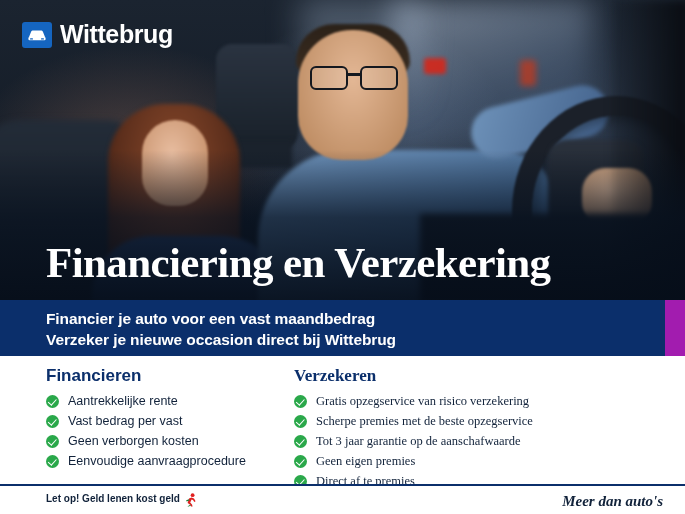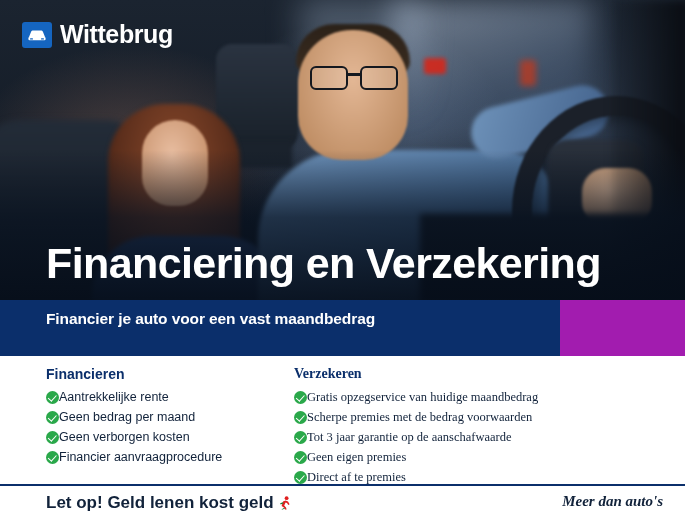--- a/index.html
+++ b/index.html
@@ -256,27 +256,28 @@
     position: absolute;
     left: 46px;
     top: 240px;
     color: #ffffff;
     font-size: 43px;
     line-height: 46px;
     font-weight: bold;
     letter-spacing: -0.6px;
     z-index: 4;
     white-space: nowrap;
+    font-family: Liberation Serif, serif;
   }
 
   
   .subband {
     position: absolute;
     left: 0; top: 300px;
-    width: 560px; height: 56px;
+    width: 665px; height: 56px;
     background: #0b2f6b;
   }
   .subband .line {
     position: absolute;
     left: 46px;
     color: #ffffff;
     font-size: 15.5px;
     font-weight: bold;
     letter-spacing: -0.1px;
   }
@@ -291,28 +292,28 @@
     background: #ffffff;
   }
   .col {
     position: absolute;
     top: 10px;
   }
   .col.left  { left: 46px; width: 250px; }
   .col.right { left: 294px; width: 380px; font-family: Liberation Serif, serif; }
   .col-title {
     color: #0b2f6b;
-    font-size: 14px;
+    font-size: 17px;
     font-weight: bold;
     margin-bottom: 8px;
   }
   .item {
     display: flex;
     align-items: center;
-    gap: 0;
+    gap: 9px;
     margin-bottom: 6px;
   }
   .check {
     width: 13px; height: 13px;
     border-radius: 50%;
     background: #2aa84a;
     flex: 0 0 13px;
     position: relative;
   }
   .check::after {
@@ -335,24 +336,24 @@
     position: absolute;
     left: 0; top: 484px;
     width: 685px; height: 30px;
     background: #ffffff;
     border-top: 2px solid #0b2f6b;
   }
   .footer .warn {
     position: absolute;
     left: 46px; top: 7px;
     color: #11223a;
-    font-size: 17px;
+    font-size: 10px;
     font-weight: bold;
     display: flex;
-    align-items: center;
+    align-items: flex-start;
     gap: 5px;
   }
   .warn-icon { display: block; }
   .footer .tagline {
     position: absolute;
     right: 22px; top: 7px;
     color: #11223a;
     font-size: 15px;
     font-style: italic;
     font-weight: bold;
@@ -402,55 +403,56 @@
         <rect x="14" y="10.2" width="3" height="1.4" rx="0.6" fill="#1565c0"></rect>
       </svg>
     </span>
     <span class="logo-text">Wittebrug</span>
   </div>
 
   <div class="headline">Financiering en Verzekering</div>
 
   <div class="subband">
     <div class="line line1">Financier je auto voor een vast maandbedrag</div>
+    <div class="line line2">Verzeker je nieuwe occasion direct bij Wittebrug</div>
   </div>
 
   <div class="features">
 
     <div class="col left">
       <div class="col-title">Financieren</div>
 
       <div class="item">
         <span class="check"></span>
         <span class="item-label">Aantrekkelijke rente</span>
       </div>
       <div class="item">
         <span class="check"></span>
-        <span class="item-label">Geen bedrag per maand</span>
+        <span class="item-label">Vast bedrag per vast</span>
       </div>
       <div class="item">
         <span class="check"></span>
         <span class="item-label">Geen verborgen kosten</span>
       </div>
       <div class="item">
         <span class="check"></span>
-        <span class="item-label">Financier aanvraagprocedure</span>
+        <span class="item-label">Eenvoudige aanvraagprocedure</span>
       </div>
     </div>
 
     <div class="col right">
       <div class="col-title">Verzekeren</div>
 
       <div class="item">
         <span class="check"></span>
-        <span class="item-label">Gratis opzegservice van huidige maandbedrag</span>
-      </div>
-      <div class="item">
-        <span class="check"></span>
-        <span class="item-label">Scherpe premies met de bedrag voorwaarden</span>
+        <span class="item-label">Gratis opzegservice van risico verzekering</span>
+      </div>
+      <div class="item">
+        <span class="check"></span>
+        <span class="item-label">Scherpe premies met de beste opzegservice</span>
       </div>
       <div class="item">
         <span class="check"></span>
         <span class="item-label">Tot 3 jaar garantie op de aanschafwaarde</span>
       </div>
       <div class="item">
         <span class="check"></span>
         <span class="item-label">Geen eigen premies</span>
       </div>
       <div class="item">

